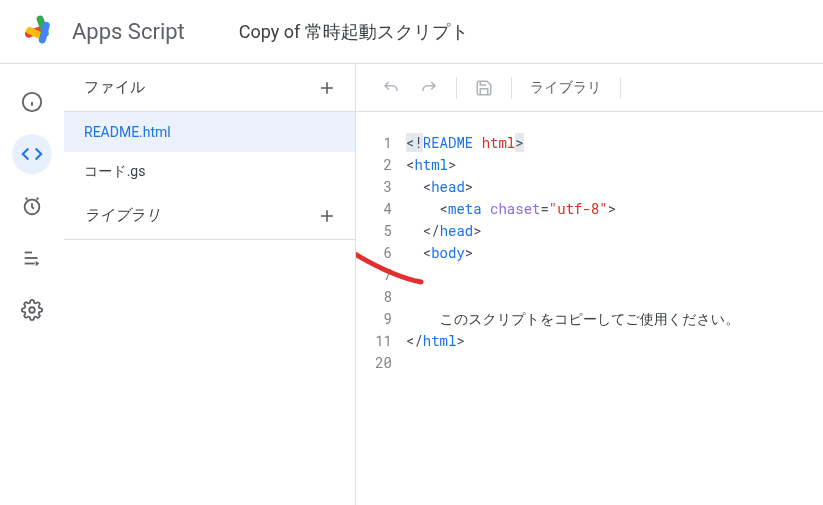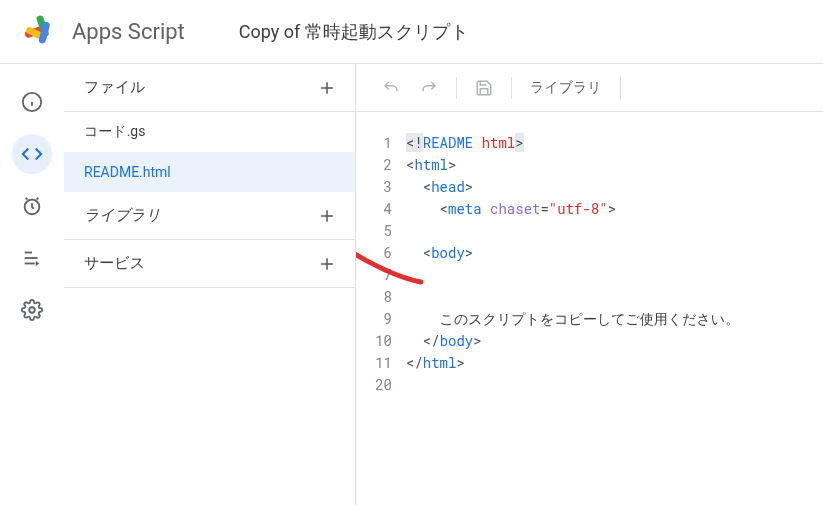--- a/index.html
+++ b/index.html
@@ -178,41 +178,32 @@
     <div class="sb-section-header">
       <span>ファイル</span>
       <span class="plus-btn">
         <svg width="20" height="20" viewBox="0 0 24 24" stroke="currentColor" stroke-width="2">
             <line x1="12" y1="5" x2="12" y2="19"></line>
             <line x1="5" y1="12" x2="19" y2="12"></line>
           </svg>
       </span>
     </div>
     <div id="file-list">
+        <div class="file-item selected">README.html</div>
         <div class="file-item">コード.gs</div>
-        <div class="file-item selected">README.html</div>
       </div>
     <div class="sb-section-header" style="border-top:none;font-style:italic;">
       <span>ライブラリ</span>
       <span class="plus-btn">
         <svg width="20" height="20" viewBox="0 0 24 24" stroke="currentColor" stroke-width="2">
             <line x1="12" y1="5" x2="12" y2="19"></line>
             <line x1="5" y1="12" x2="19" y2="12"></line>
           </svg>
       </span>
     </div>
-    <div class="sb-section-header">
-      <span>サービス</span>
-      <span class="plus-btn">
-        <svg width="20" height="20" viewBox="0 0 24 24" stroke="currentColor" stroke-width="2">
-            <line x1="12" y1="5" x2="12" y2="19"></line>
-            <line x1="5" y1="12" x2="19" y2="12"></line>
-          </svg>
-      </span>
-    </div>
   </div>
 
   <div class="editor-pane">
     <div class="toolbar">
       <div class="tbtn">
         <svg width="18" height="18" viewBox="0 0 24 24" fill="none" stroke="currentColor" stroke-width="2">
             <path d="M9 14l-5-5 5-5"></path>
             <path d="M4 9h10a6 6 0 0 1 6 6v1"></path>
           </svg>
       </div>
@@ -247,38 +238,35 @@
           <div class="code-row">
             <div class="gutter">3</div>
             <div class="code-line"><span>  </span><span class="tok-punc">&lt;</span><span class="tok-tag">head</span><span class="tok-punc">&gt;</span></div>
           </div>
           <div class="code-row">
             <div class="gutter">4</div>
             <div class="code-line"><span>    </span><span class="tok-punc">&lt;</span><span class="tok-tag">meta </span><span class="tok-attr">chaset</span><span class="tok-punc">=</span><span class="tok-str">"utf-8"</span><span class="tok-punc">&gt;</span></div>
           </div>
           <div class="code-row">
             <div class="gutter">5</div>
+            <div class="code-line"><span>  </span><span class="tok-punc">&lt;/</span><span class="tok-tag">head</span><span class="tok-punc">&gt;</span></div>
           </div>
           <div class="code-row">
             <div class="gutter">6</div>
             <div class="code-line"><span>  </span><span class="tok-punc">&lt;</span><span class="tok-tag">body</span><span class="tok-punc">&gt;</span></div>
           </div>
           <div class="code-row">
             <div class="gutter">7</div>
           </div>
           <div class="code-row">
             <div class="gutter">8</div>
           </div>
           <div class="code-row">
             <div class="gutter">9</div>
             <div class="code-line"><span class="tok-txt">    このスクリプトをコピーしてご使用ください。</span></div>
-          </div>
-          <div class="code-row">
-            <div class="gutter">10</div>
-            <div class="code-line"><span>  </span><span class="tok-punc">&lt;/</span><span class="tok-tag">body</span><span class="tok-punc">&gt;</span></div>
           </div>
           <div class="code-row">
             <div class="gutter">11</div>
             <div class="code-line"><span class="tok-punc">&lt;/</span><span class="tok-tag">html</span><span class="tok-punc">&gt;</span></div>
           </div>
           <div class="code-row">
             <div class="gutter">20</div>
             <div class="code-line"></div>
           </div>
         </div>

